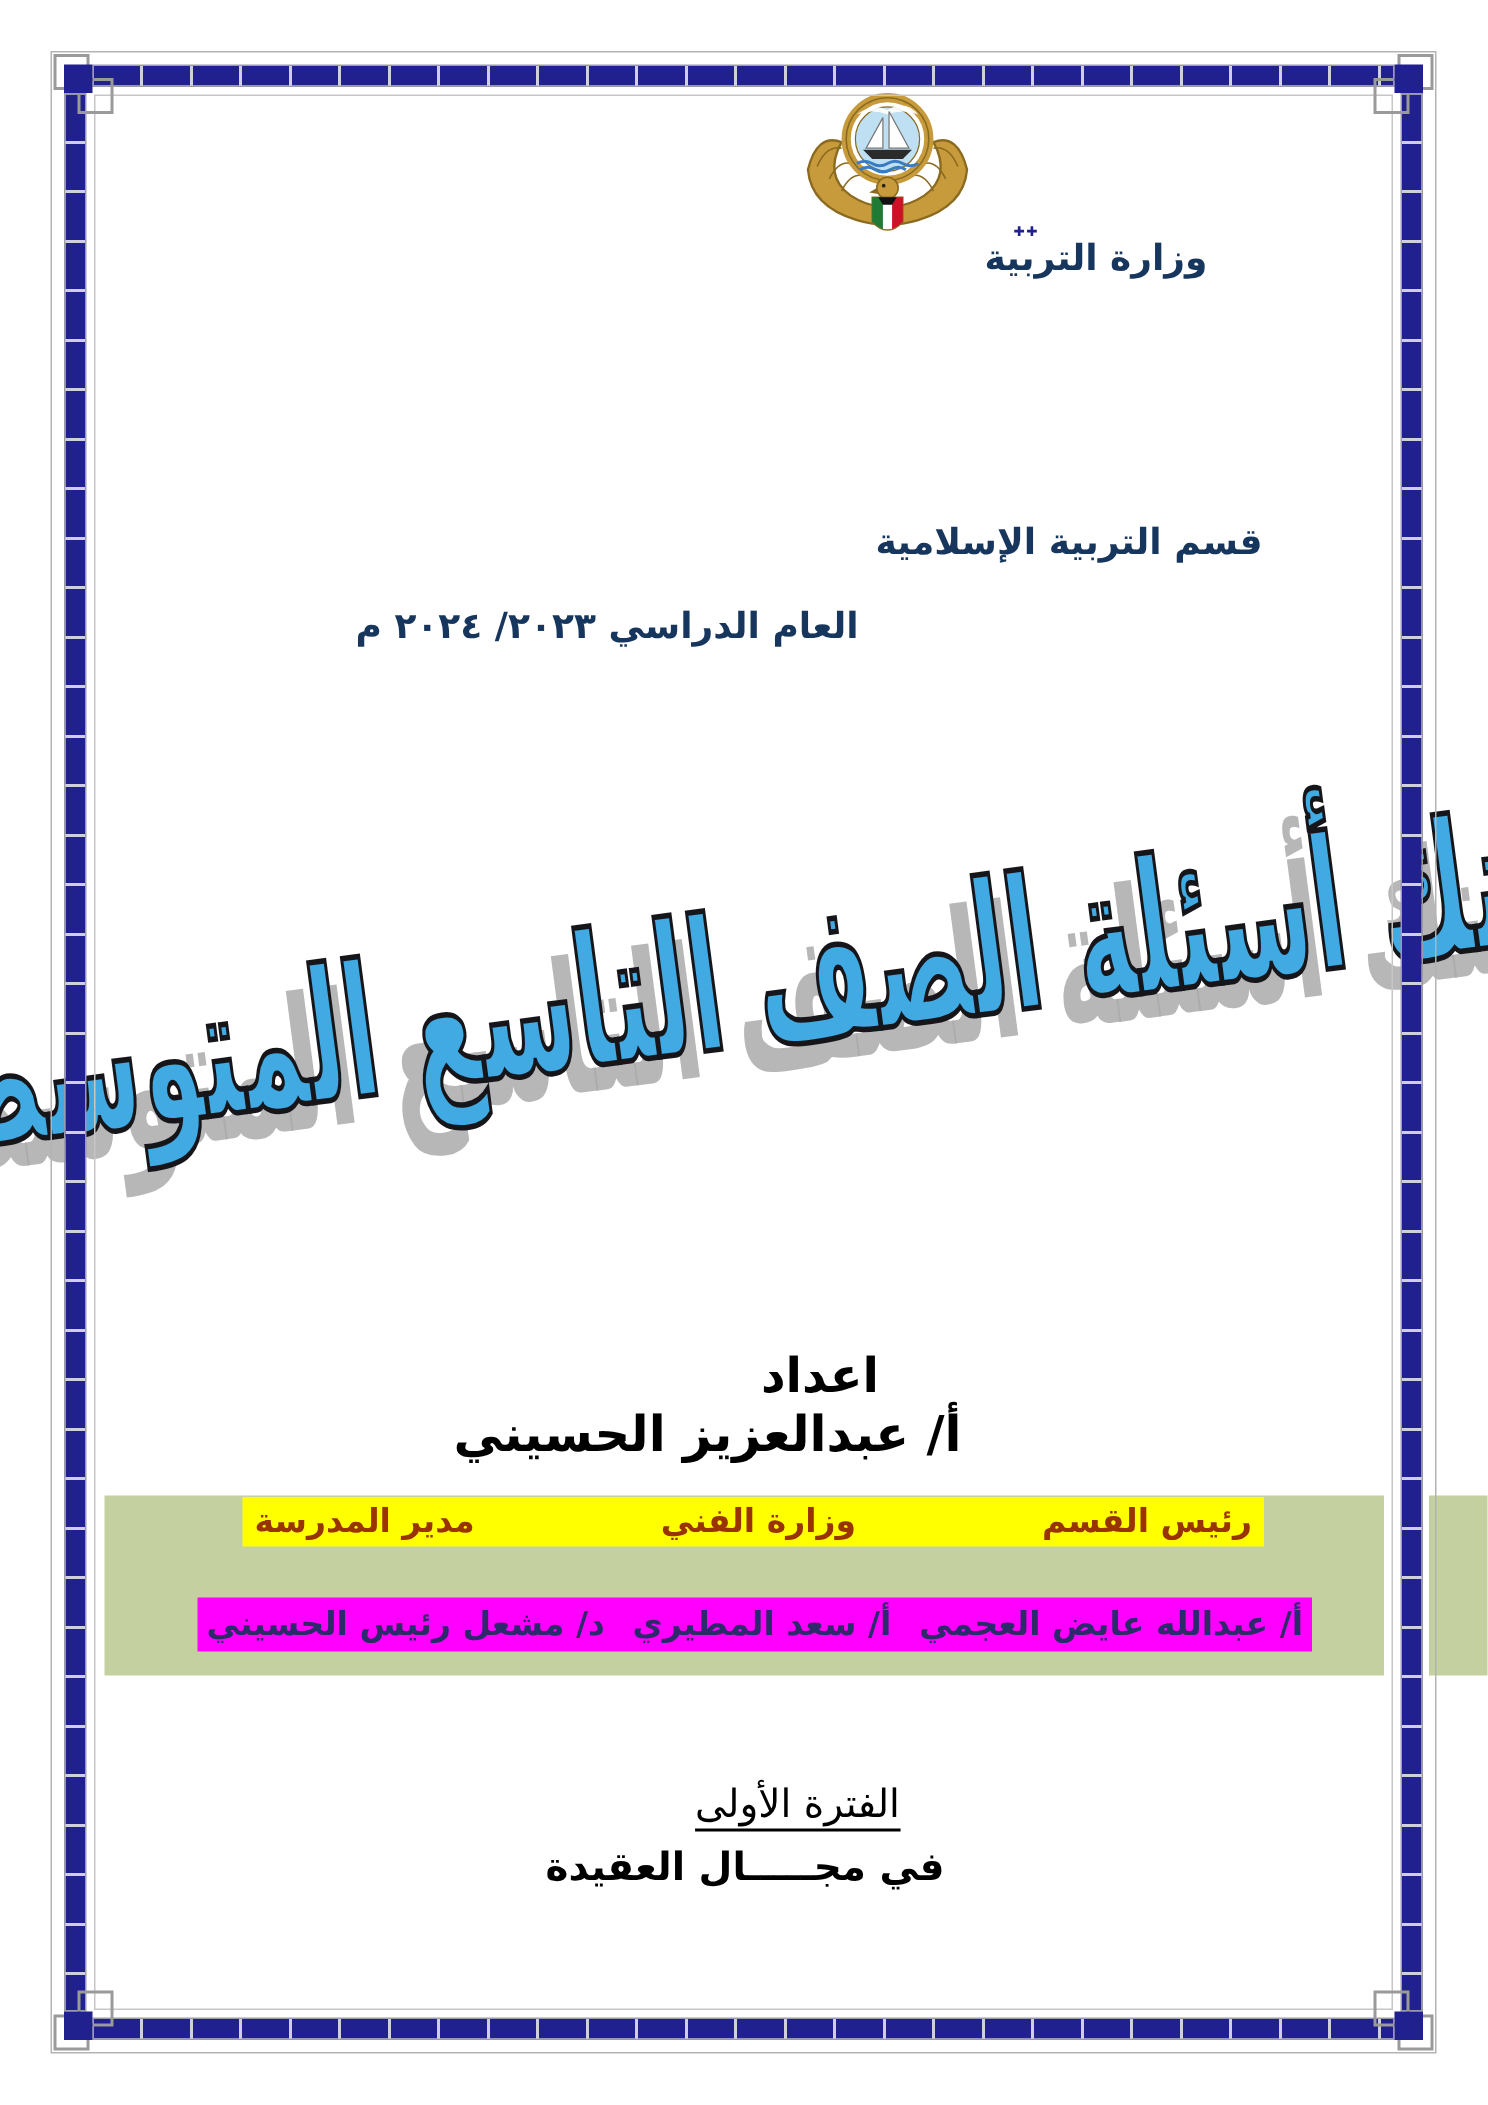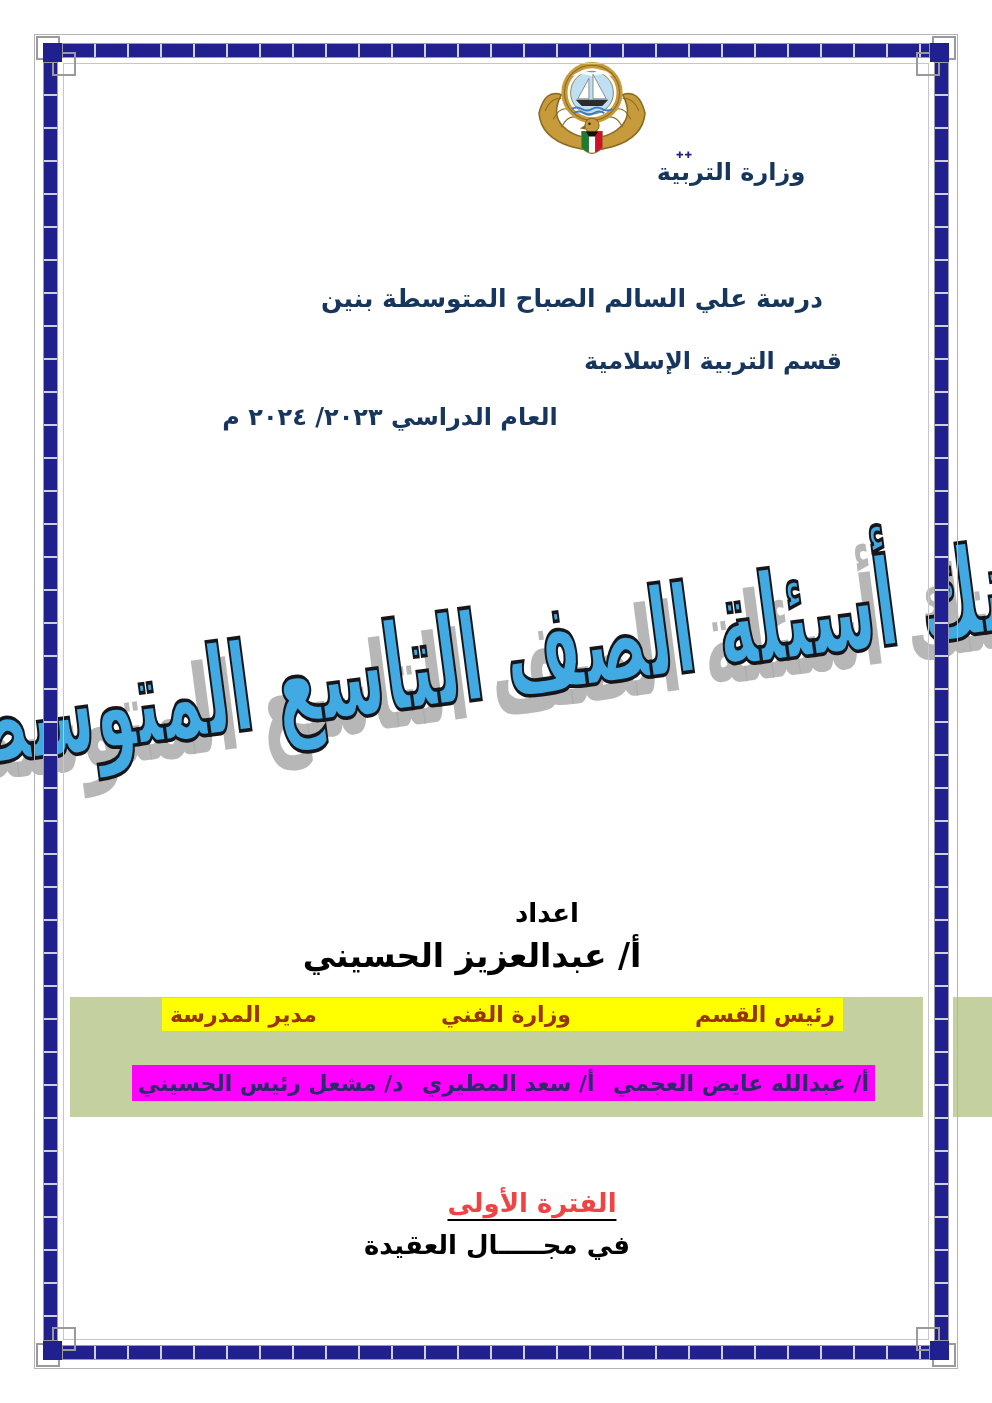--- a/index.html
+++ b/index.html
@@ -36,38 +36,38 @@
   .wordart-box{position:absolute;left:70px;top:515px;width:850px;height:280px;
     display:flex;align-items:center;justify-content:center;
     transform:rotate(-7.5deg);z-index:2;}
   .wordart{font-size:66px;font-weight:bold;white-space:nowrap;direction:rtl;
     color:#41AAE2;-webkit-text-stroke:2px #15151a;
     transform:scaleY(1.85);
     text-shadow:-17px 9px 0 rgba(170,170,170,0.85);}
 
   
   .prep-label{position:absolute;left:547px;top:898px;transform:translateX(-50%);
-    color:#000;font-weight:bold;font-size:26px;white-space:nowrap;z-index:3;}
+    color:#000;font-weight:bold;font-size:32px;white-space:nowrap;z-index:3;}
   .prep-name{position:absolute;left:472px;top:936px;transform:translateX(-50%);
     color:#000;font-weight:bold;font-size:33px;white-space:nowrap;z-index:3;}
 
   
   .green-band{position:absolute;left:70px;right:0;top:997px;height:120px;background:#C4D0A0;z-index:1;}
   .roles-row{position:absolute;left:162px;top:998px;width:681px;height:33px;background:#FFFF00;
     display:flex;direction:rtl;justify-content:space-between;align-items:center;
     padding:0 8px;box-sizing:border-box;z-index:2;
     color:#993300;font-weight:bold;font-size:22px;white-space:nowrap;}
   .names-row{position:absolute;left:132px;top:1065px;width:743px;height:36px;background:#FF00FF;
     display:flex;direction:rtl;justify-content:space-between;align-items:center;
     padding:0 6px;box-sizing:border-box;z-index:2;
     color:#2B2B6B;font-weight:bold;font-size:22px;white-space:nowrap;}
 
   
   .period{position:absolute;left:532px;top:1188px;transform:translateX(-50%);
-    color:#ef4444;font-weight:bold;font-size:26px;white-space:nowrap;
+    color:#000000;font-weight:normal;font-size:26px;white-space:nowrap;
     border-bottom:2.5px solid #000;padding-bottom:1px;z-index:3;}
   .subject{position:absolute;left:497px;top:1230px;transform:translateX(-50%);
     color:#000;font-weight:bold;font-size:26px;white-space:nowrap;z-index:3;}
 
   
   .logo{position:absolute;left:527px;top:58px;width:130px;height:102px;z-index:3;}
 </style>
 </head>
 <body>
 
@@ -122,23 +122,22 @@
     <circle cx="57.5" cy="64.5" r="1.2" fill="#222"></circle>
     <polygon points="53,66 48,69 54,70" fill="#8a6a1f"></polygon>
 
     <path d="M50,72 L70,72 L70,88 Q60,99 50,88 Z" fill="#ffffff" stroke="#8a6a1f" stroke-width="1"></path>
     <path d="M50,72 L57,72 L57,93 Q53,91 50,88 Z" fill="#1E7A34"></path>
     <path d="M63,72 L70,72 L70,88 Q67,91 63,93 Z" fill="#CE1126"></path>
     <path d="M54,72 L66,72 L63,77 L57,77 Z" fill="#111111"></path>
   </svg>
 
   <div class="hline" style="left:731px;top:158px">وزارة التربية</div>
-  <div class="hline" style="left:572px;top:284px;font-size:25px">درسة علي السالم الصباح المتوسطة بنين</div>
   <div class="hline" style="left:713px;top:347px">قسم التربية الإسلامية</div>
-  <div class="hline" style="left:390px;top:403px">العام الدراسي ٢٠٢٣/ ٢٠٢٤  م</div>
+  <div class="hline" style="left:405px;top:403px">العام الدراسي ٢٠٢٣/ ٢٠٢٤  م</div>
   <div class="ornament" style="left:676px;top:150px">✚✚</div>
 
   <div class="wordart-box">
     <span class="wordart">بنك أسئلة الصف التاسع المتوسط</span>
   </div>
 
   <div class="prep-label">اعداد</div>
   <div class="prep-name">أ/ عبدالعزيز الحسيني</div>
 
   <div class="green-band"></div>

